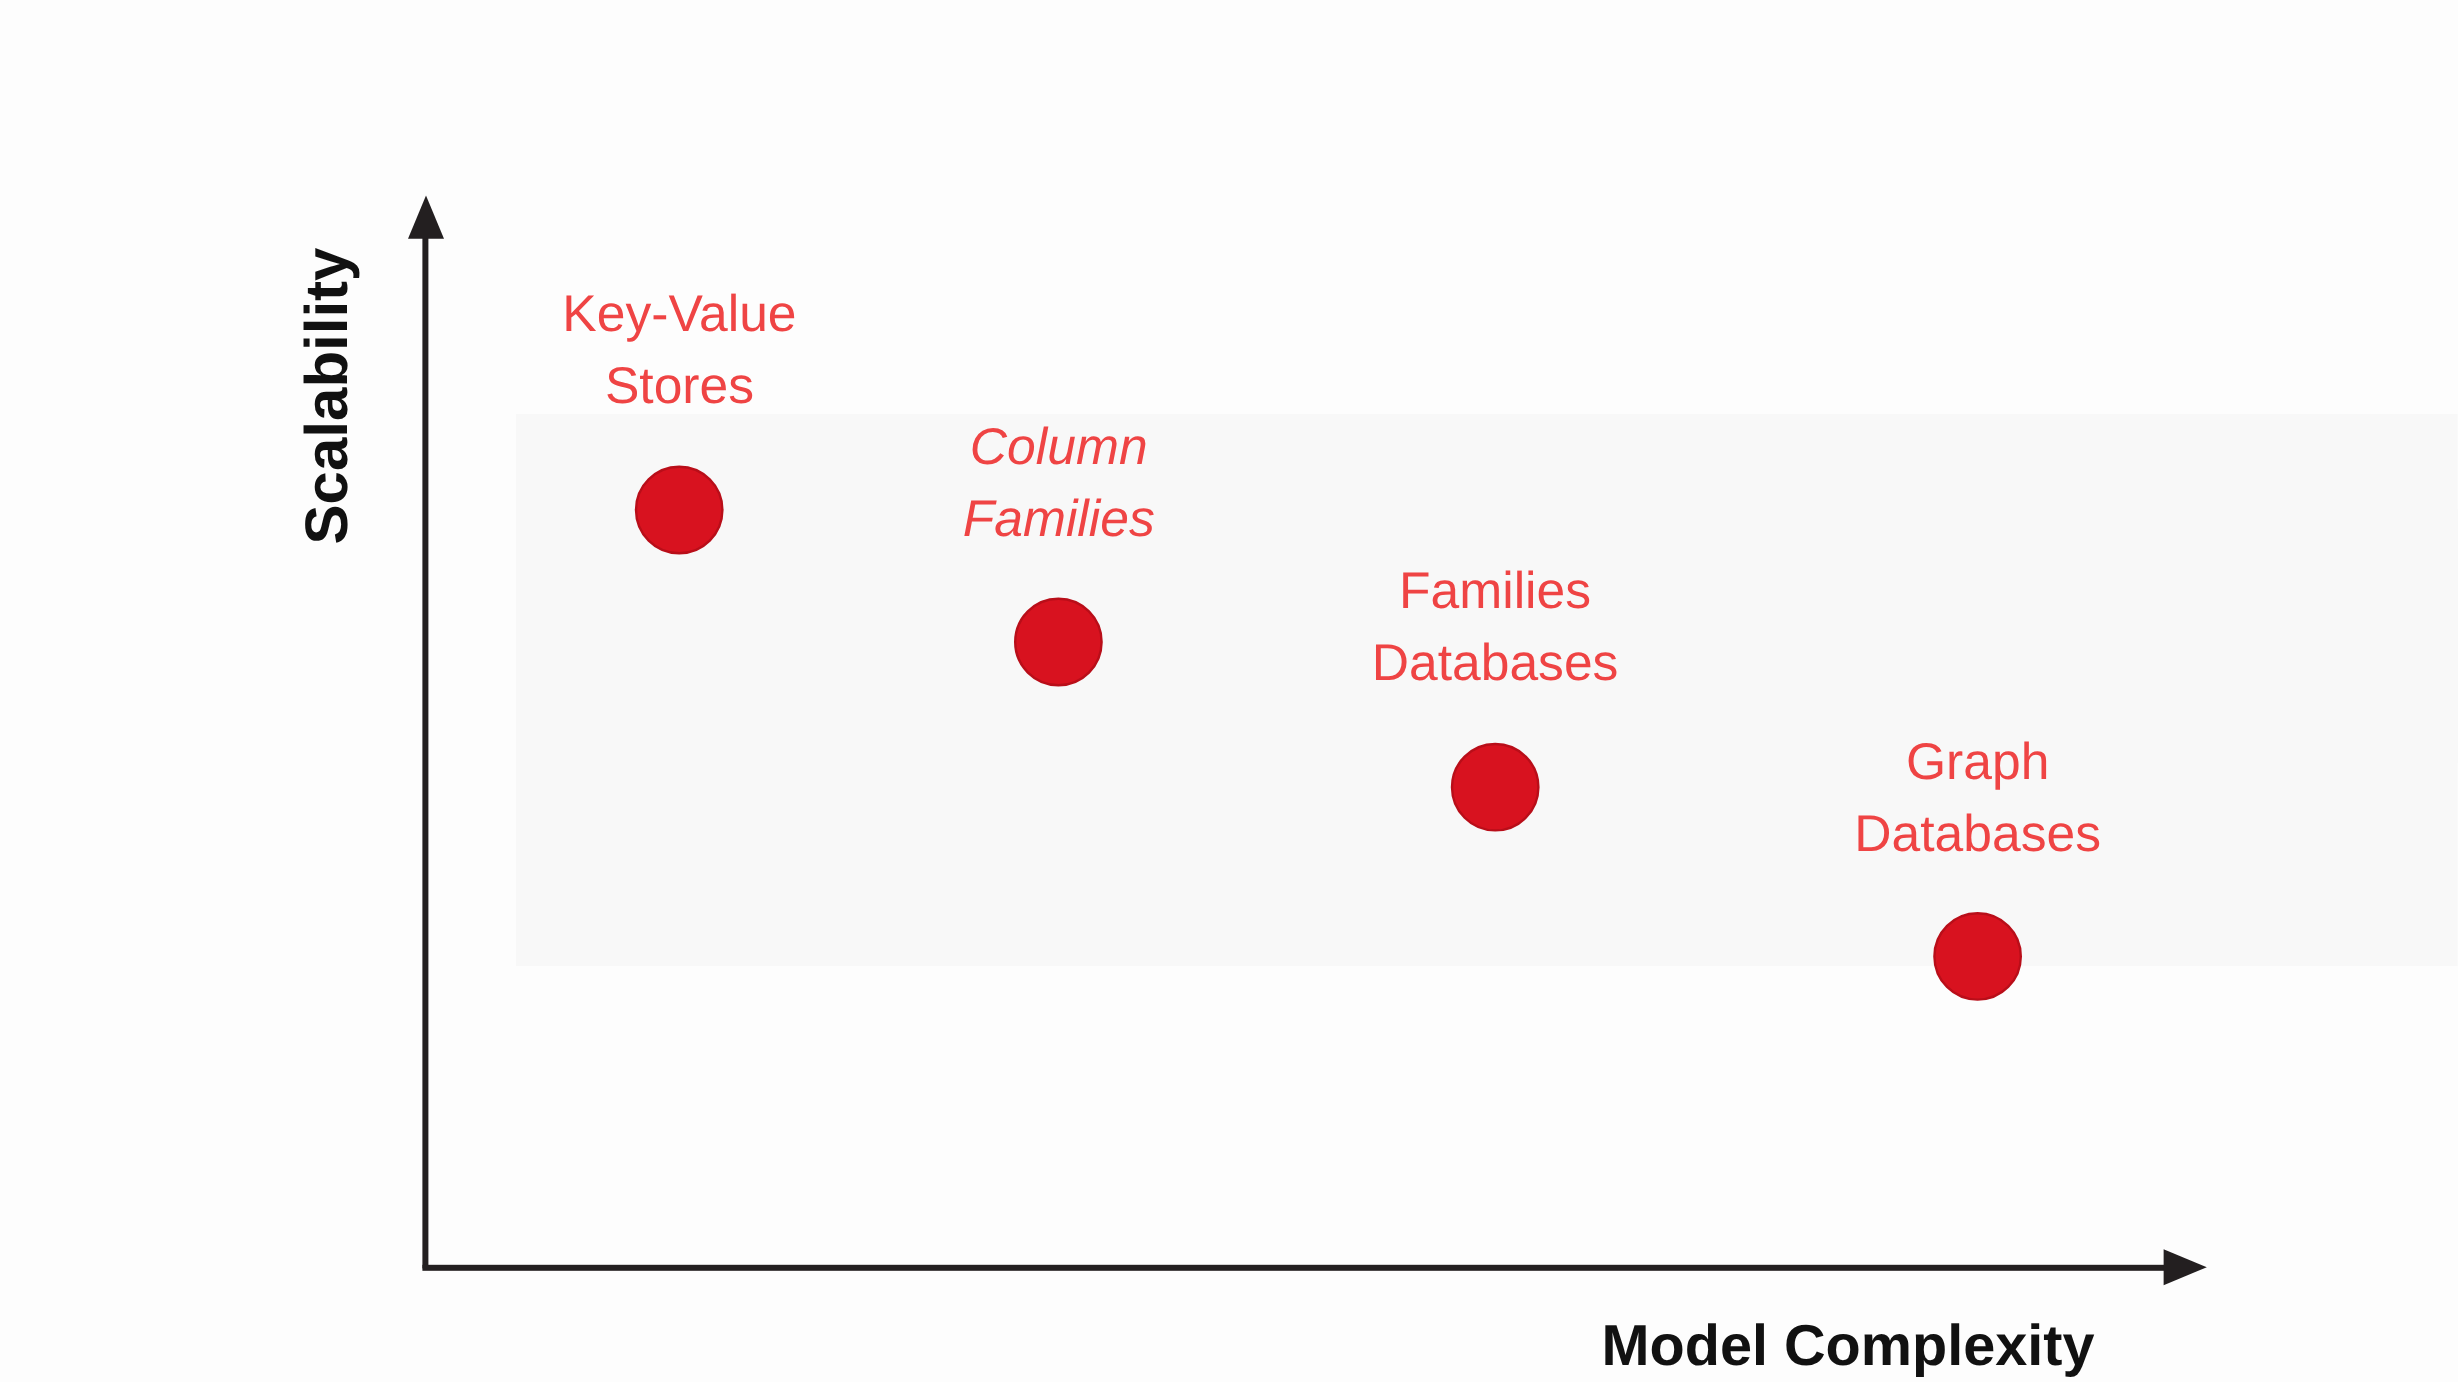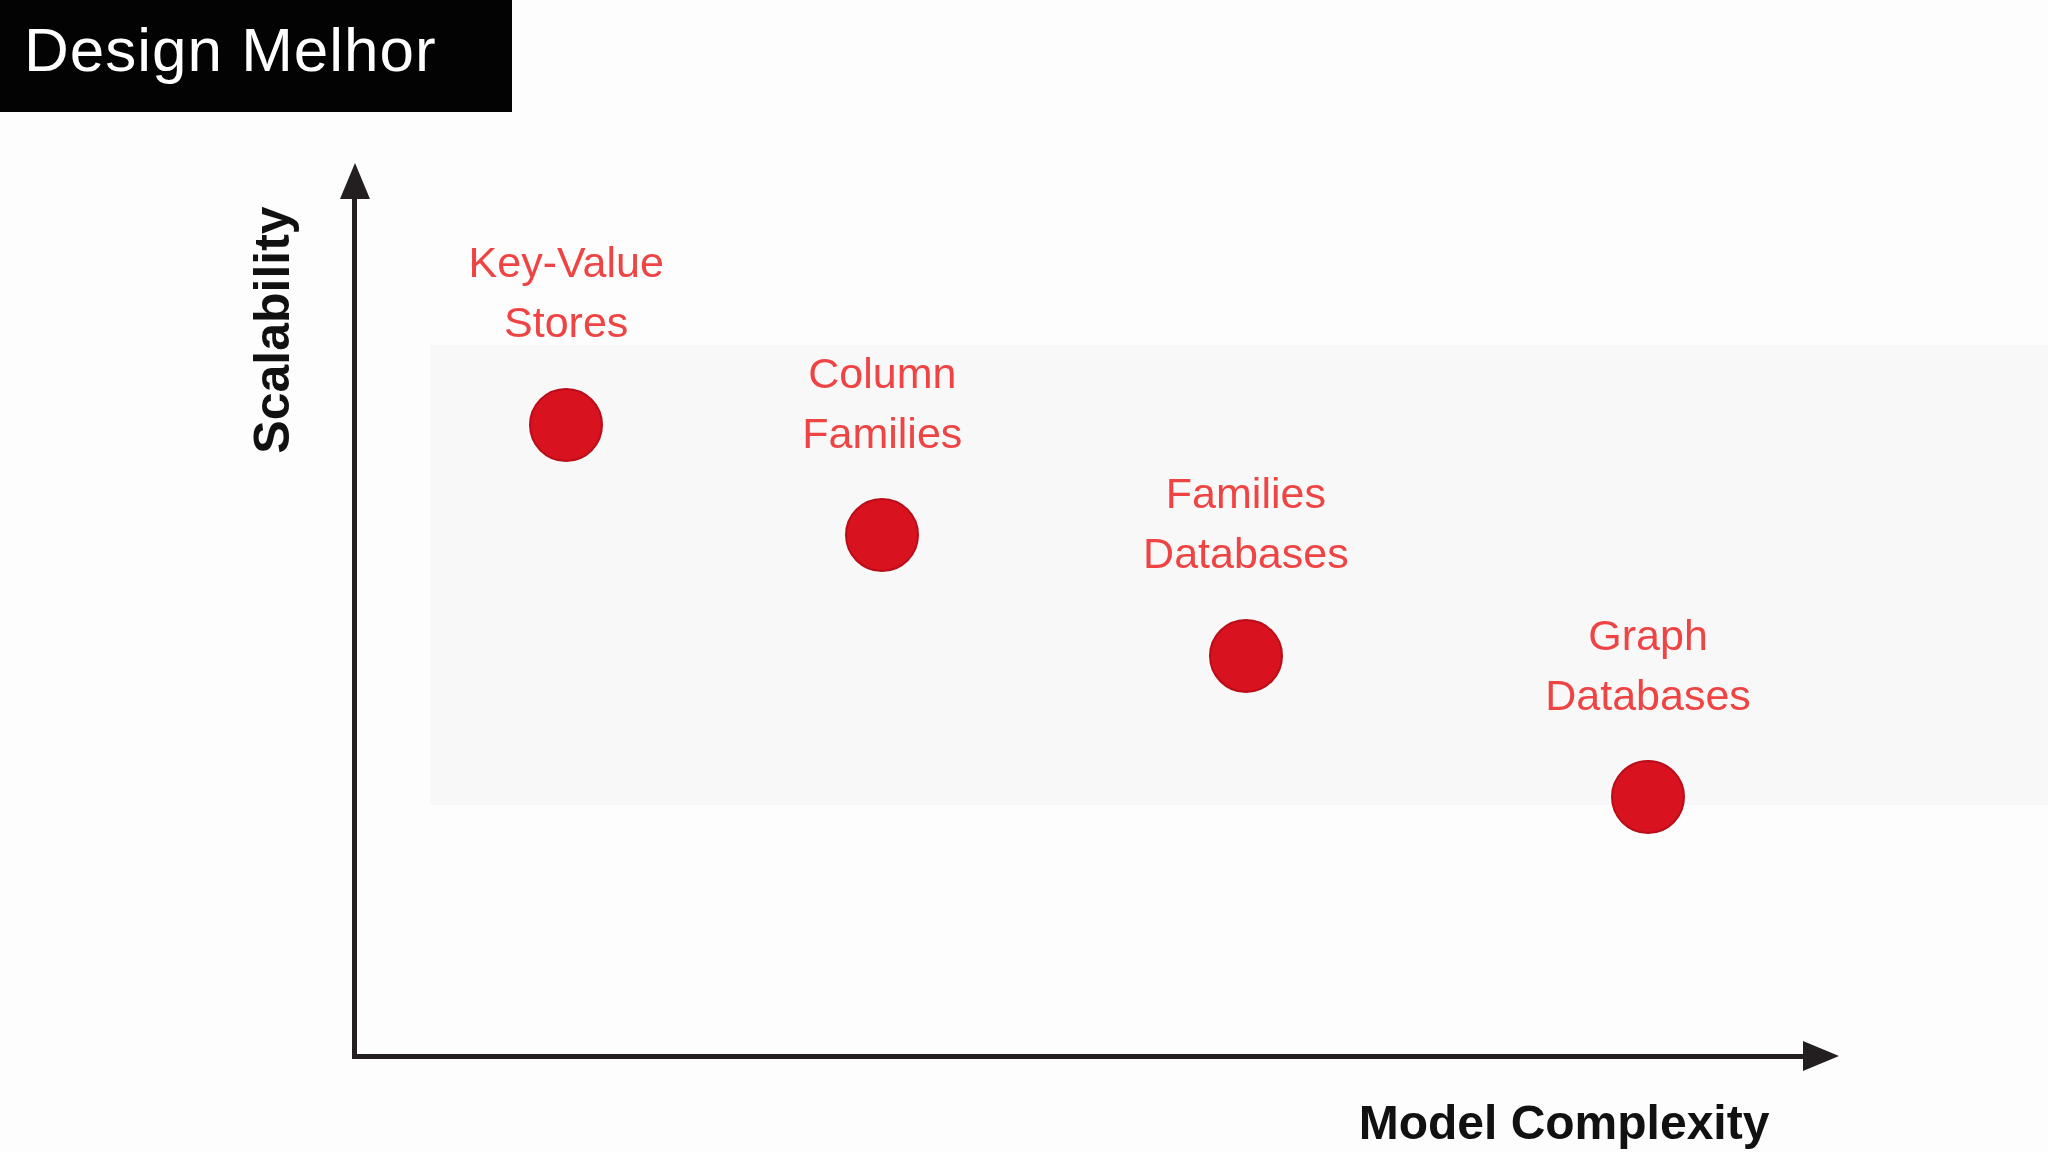--- a/index.html
+++ b/index.html
@@ -74,21 +74,20 @@
     white-space: nowrap;
   }
   .x-axis-title {
     position: absolute;
     left: 1540px; top: 1122px;
     transform: translate(-50%, -50%);
     font-size: 48px;
     font-weight: 700;
     color: #111111;
     white-space: nowrap;
-    margin-left: 24px;
   }
 
   
   .point-group { position: absolute; width: 0; height: 0; }
   .dot {
     position: absolute;
     width: 74px; height: 74px;
     left: -37px; top: -37px;
     border-radius: 50%;
     background: #d8121f;
@@ -106,40 +105,39 @@
     width: 500px;
   }
 </style>
 </head>
 <body>
 
 <div class="stage">
 
   <div class="bg-band"></div>
 
-  <div class="title-banner">Design Melhor</div>
 
   <div class="y-axis-line"></div>
   <div class="y-axis-arrowhead"></div>
   <div class="x-axis-line"></div>
   <div class="x-axis-arrowhead"></div>
 
   <div class="y-axis-title">Scalability</div>
 
   <div class="x-axis-title">Model Complexity</div>
 
   <div id="points-layer">
       <div class="point-group" style="left: 566.212px; top: 424.572px;">
         <div class="dot" style="background: rgb(216, 18, 31);"></div>
         <div class="dot-label" style="bottom: 72px;">Key-Value
 Stores</div>
       </div>
       <div class="point-group" style="left: 882.304px; top: 535.18px;">
         <div class="dot" style="background: rgb(216, 18, 31);"></div>
-        <div class="dot-label" style="bottom: 72px;">Column
+        <div class="dot-label" style="bottom: 72px; font-style: italic;">Column
 Families</div>
       </div>
       <div class="point-group" style="left: 1245.88px; top: 655.6px;">
         <div class="dot" style="background: rgb(216, 18, 31);"></div>
         <div class="dot-label" style="bottom: 72px;">Families
 Databases</div>
       </div>
       <div class="point-group" style="left: 1648.05px; top: 797.428px;">
         <div class="dot" style="background: rgb(216, 18, 31);"></div>
         <div class="dot-label" style="bottom: 72px; margin-top: 44px;">Graph

